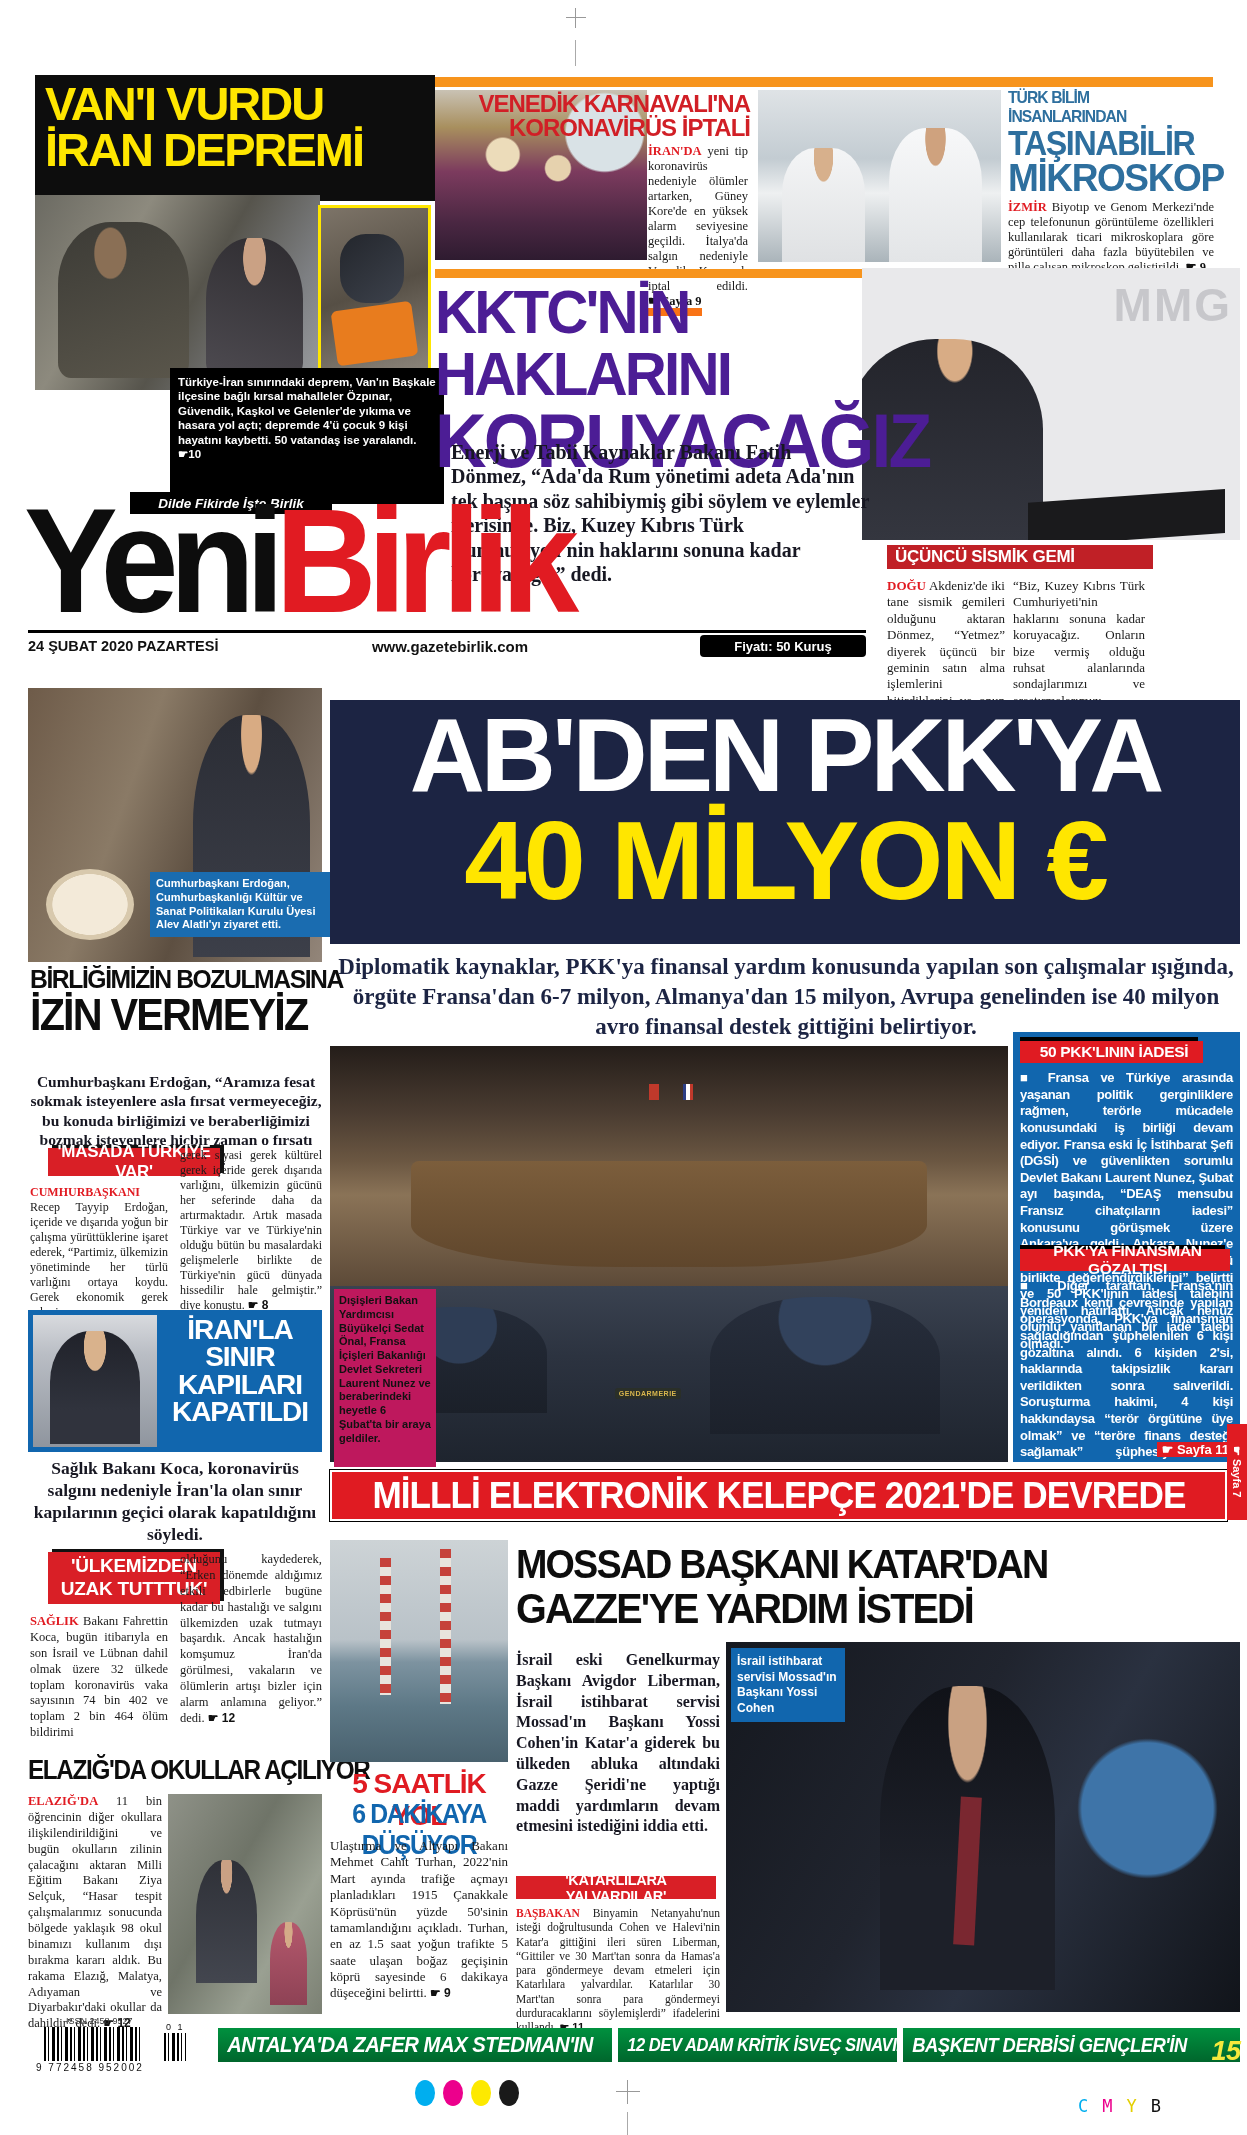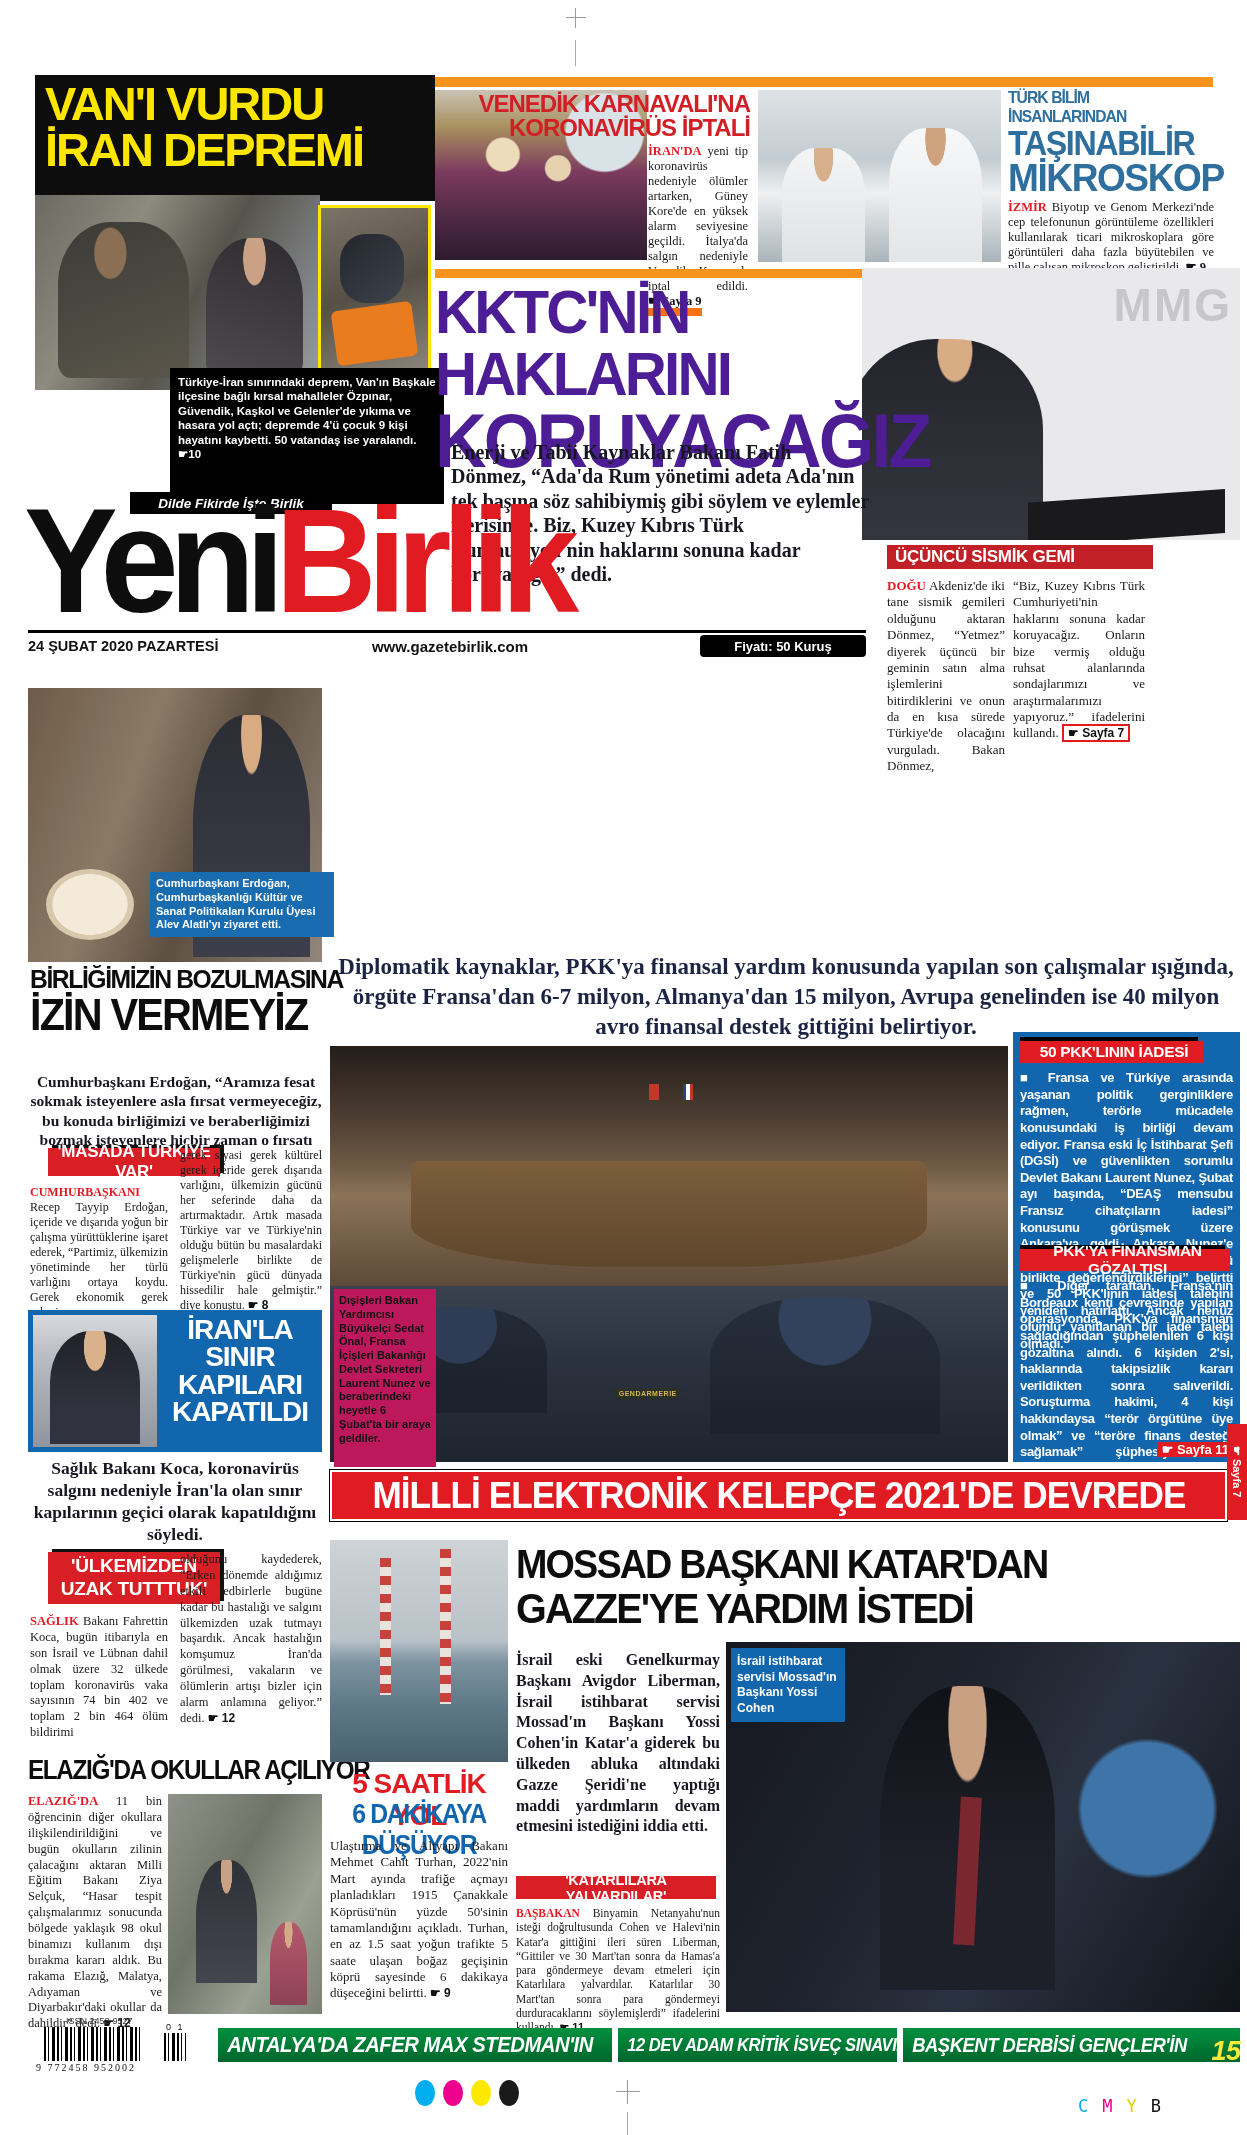--- a/index.html
+++ b/index.html
@@ -181,20 +181,24 @@
   </div>
   <div class="abs serif just" style="left:30px;top:1185px;width:138px;font-size:12px;line-height:1.25;color:#1a1a1a;">
     <span class="lead-red">CUMHURBAŞKANI</span>
     <span>Recep Tayyip Erdoğan, içeride ve dışarıda yoğun bir çalışma yürüttüklerine işaret ederek, “Partimiz, ülkemizin yönetiminde her türlü varlığını ortaya koydu. Gerek ekonomik gerek askeri</span>
   </div>
   <div class="abs serif just" style="left:180px;top:1148px;width:142px;font-size:12px;line-height:1.25;color:#1a1a1a;">
     <span>gerek siyasi gerek kültürel gerek içeride gerek dışarıda varlığını, ülkemizin gücünü her seferinde daha da artırmaktadır. Artık masada Türkiye var ve Türkiye'nin olduğu bütün bu masalardaki gelişmelerle birlikte de Türkiye'nin gücü dünyada hissedilir hale gelmiştir.” diye konuştu.</span>
     <span class="ref" style="font-family:'Liberation Sans',sans-serif;font-size:12px;">☛ 8</span>
   </div>
 
+  <div class="abs" style="left:330px;top:700px;width:910px;height:244px;background:#1c2443;text-align:center;overflow:hidden;">
+    <div style="color:#fff;font-weight:bold;font-size:104px;letter-spacing:-4px;line-height:1.02;margin-top:2px;">AB'DEN PKK'YA</div>
+    <div style="color:#ffe600;font-weight:bold;font-size:112px;letter-spacing:-3px;line-height:0.95;">40 MİLYON €</div>
+  </div>
   <div class="abs serif" style="left:332px;top:952px;width:908px;text-align:center;color:#1c2443;font-weight:bold;
               font-size:23px;line-height:1.3;">Diplomatik kaynaklar, PKK'ya finansal yardım konusunda yapılan son çalışmalar ışığında, örgüte Fransa'dan 6-7 milyon, Almanya'dan 15 milyon, Avrupa genelinden ise 40 milyon avro finansal destek gittiğini belirtiyor.</div>
 
   <div class="photo ph-meeting" style="left:330px;top:1046px;width:678px;height:240px;">
     <span style="position:absolute;left:47%;top:16%;width:10px;height:16px;background:#c0392b;"></span>
     <span style="position:absolute;left:52%;top:16%;width:10px;height:16px;background:linear-gradient(90deg,#2c3e85 33%,#fff 33% 66%,#c0392b 66%);"></span>
   </div>
   <div class="photo ph-gendarme" style="left:330px;top:1286px;width:678px;height:176px;">
     <span style="position:absolute;left:42%;top:58%;background:#2a2f28;color:#d8b64d;font-size:7px;font-weight:bold;
                  padding:2px 4px;border-radius:3px;letter-spacing:0.5px;">
@@ -290,21 +294,21 @@
     <span>'KATARLILARA YALVARDILAR'</span>
   </div>
   <div class="abs serif just" style="left:516px;top:1906px;width:204px;font-size:11.5px;line-height:1.24;color:#1a1a1a;">
     <span class="lead-red">BAŞBAKAN</span>
     <span>Binyamin Netanyahu'nun isteği doğrultusunda Cohen ve Halevi'nin Katar'a gittiğini ileri süren Liberman, “Gittiler ve 30 Mart'tan sonra da Hamas'a para göndermeye devam etmeleri için Katarlılara yalvardılar. Katarlılar 30 Mart'tan sonra para göndermeyi durduracaklarını söylemişlerdi” ifadelerini kullandı.</span>
     <span class="ref" style="font-family:'Liberation Sans',sans-serif;font-size:11px;">☛ 11</span>
   </div>
 
   <div class="abs" style="left:66px;top:2016px;font-size:9px;color:#333;">ISSN 2458-9527</div>
   <div class="barcode abs" style="left:44px;top:2027px;width:96px;height:34px;"></div>
-  <div class="abs" style="left:36px;top:2062px;font-size:10px;letter-spacing:2px;font-family:Liberation Serif, serif;color:#111;">9 772458 952002</div>
+  <div class="abs" style="left:36px;top:2062px;font-size:10px;letter-spacing:2px;font-family:Liberation Sans, sans-serif;color:#111;">9 772458 952002</div>
   <div class="abs" style="left:166px;top:2022px;font-size:9px;letter-spacing:2px;color:#111;">0 1</div>
   <div class="barcode abs" style="left:164px;top:2033px;width:22px;height:28px;"></div>
 
   <div class="teaser" style="left:218px;width:394px;font-size:22px;">
     <span class="t-text">ANTALYA'DA ZAFER MAX STEDMAN'IN</span>
     <span class="t-num">15</span>
   </div>
   <div class="teaser" style="left:618px;width:279px;font-size:18px;">
     <span class="t-text">12 DEV ADAM KRİTİK İSVEÇ SINAVINDA</span>
     <span class="t-num">15</span>

